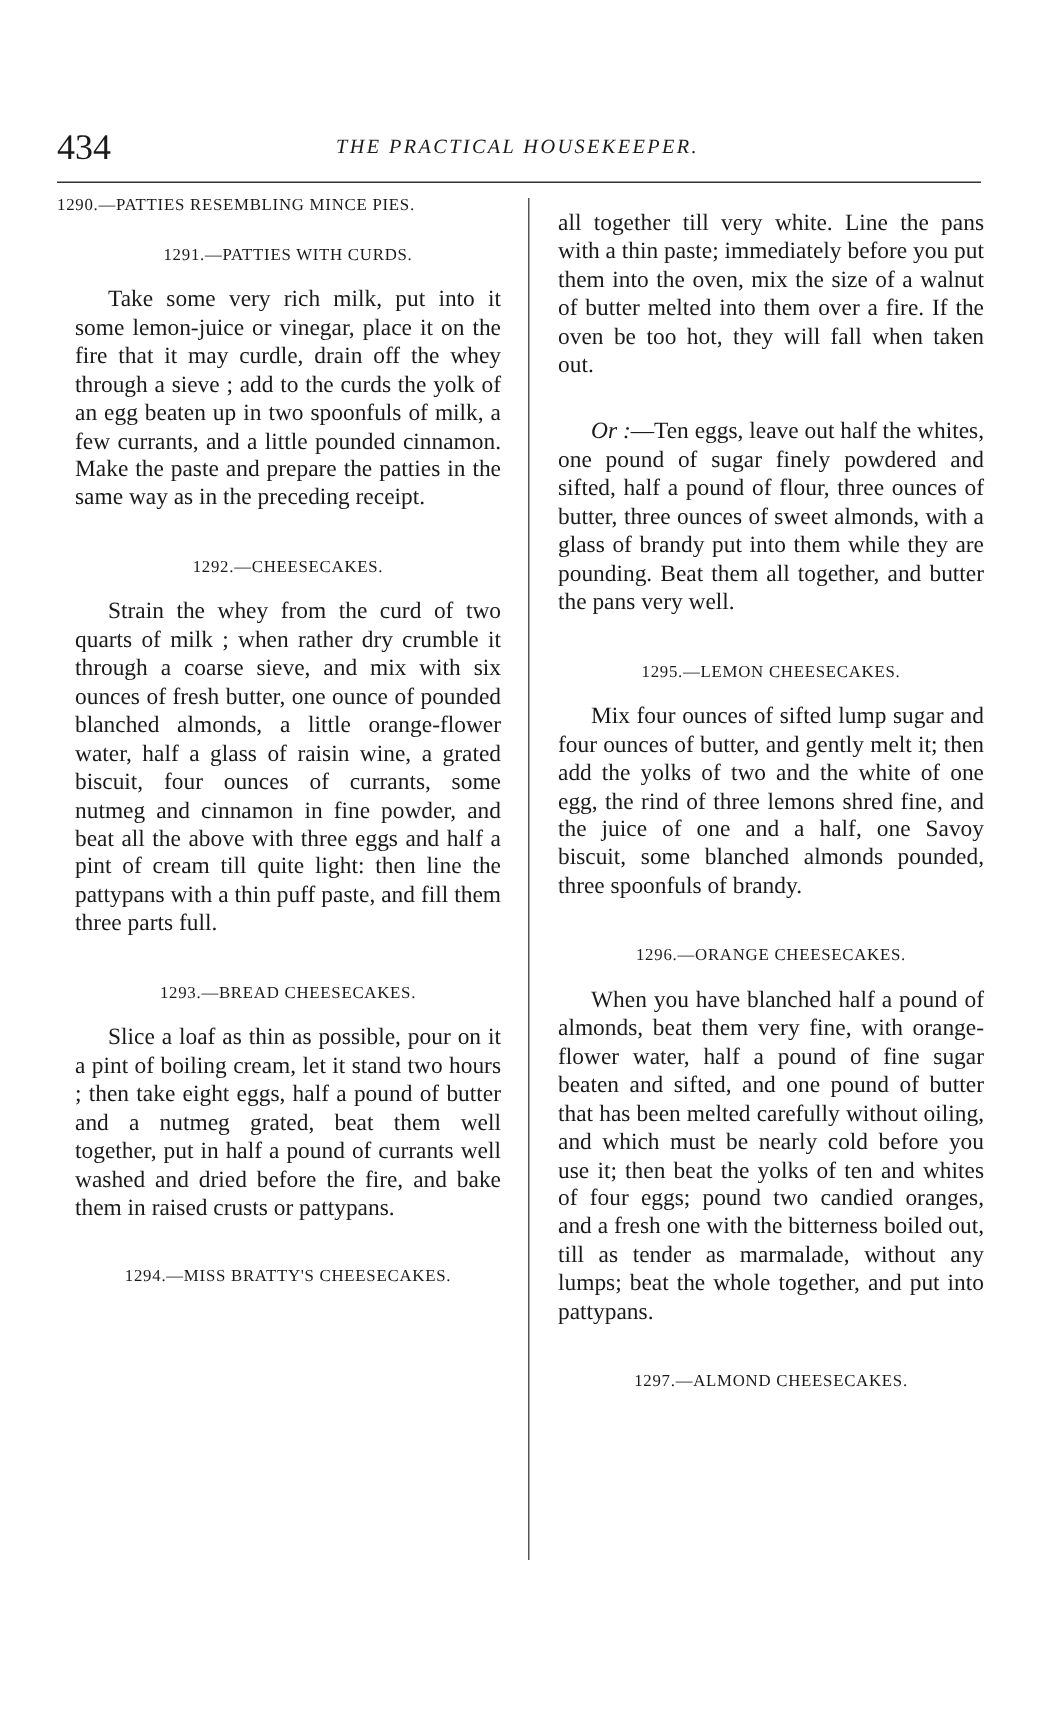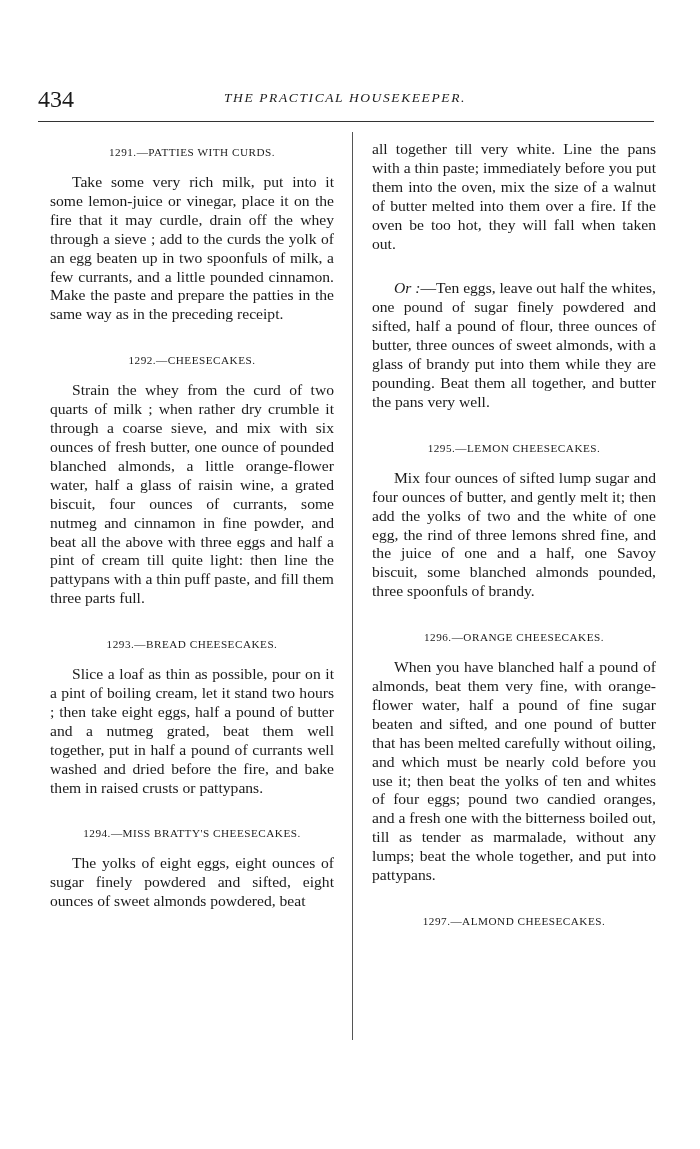--- a/index.html
+++ b/index.html
@@ -28,32 +28,32 @@
 <body>
 
 <div class="page">
   <div class="header">
     <span class="page-num">434</span>
     <div class="running-title">THE PRACTICAL HOUSEKEEPER.</div>
   </div>
   <div class="rule"></div>
 
   <div class="col col-left">
+    <p class="heading first">1290.—PATTIES RESEMBLING MINCE PIES.</p>
     <div class="gap"></div>
     <p class="heading">1291.—PATTIES WITH CURDS.</p>
     <p class="para">Take some very rich milk, put into it some lemon-juice or vinegar, place it on the fire that it may curdle, drain off the whey through a sieve ; add to the curds the yolk of an egg beaten up in two spoonfuls of milk, a few currants, and a little pounded cinnamon. Make the paste and prepare the patties in the same way as in the preceding receipt.</p>
     <div class="gap"></div>
     <p class="heading">1292.—CHEESECAKES.</p>
     <p class="para">Strain the whey from the curd of two quarts of milk ; when rather dry crumble it through a coarse sieve, and mix with six ounces of fresh butter, one ounce of pounded blanched almonds, a little orange-flower water, half a glass of raisin wine, a grated biscuit, four ounces of currants, some nutmeg and cinnamon in fine powder, and beat all the above with three eggs and half a pint of cream till quite light: then line the pattypans with a thin puff paste, and fill them three parts full.</p>
     <div class="gap"></div>
     <p class="heading">1293.—BREAD CHEESECAKES.</p>
     <p class="para">Slice a loaf as thin as possible, pour on it a pint of boiling cream, let it stand two hours ; then take eight eggs, half a pound of butter and a nutmeg grated, beat them well together, put in half a pound of currants well washed and dried before the fire, and bake them in raised crusts or pattypans.</p>
     <div class="gap"></div>
     <p class="heading">1294.—MISS BRATTY'S CHEESECAKES.</p>
-    <p class="para">The yolks of eight eggs, eight ounces of sugar finely powdered and sifted, eight ounces of sweet almonds powdered, beat</p>
   </div>
 
   <div class="divider"></div>
 
   <div class="col col-right">
     <p class="para cont">all together till very white. Line the pans with a thin paste; immediately before you put them into the oven, mix the size of a walnut of butter melted into them over a fire. If the oven be too hot, they will fall when taken out.</p>
     <div class="gap-sm"></div>
     <p class="para"><span class="it">Or :</span><span>—Ten eggs, leave out half the whites, one pound of sugar finely powdered and sifted, half a pound of flour, three ounces of butter, three ounces of sweet almonds, with a glass of brandy put into them while they are pounding. Beat them all together, and butter the pans very well.</span></p>
     <div class="gap"></div>
     <p class="heading">1295.—LEMON CHEESECAKES.</p>

